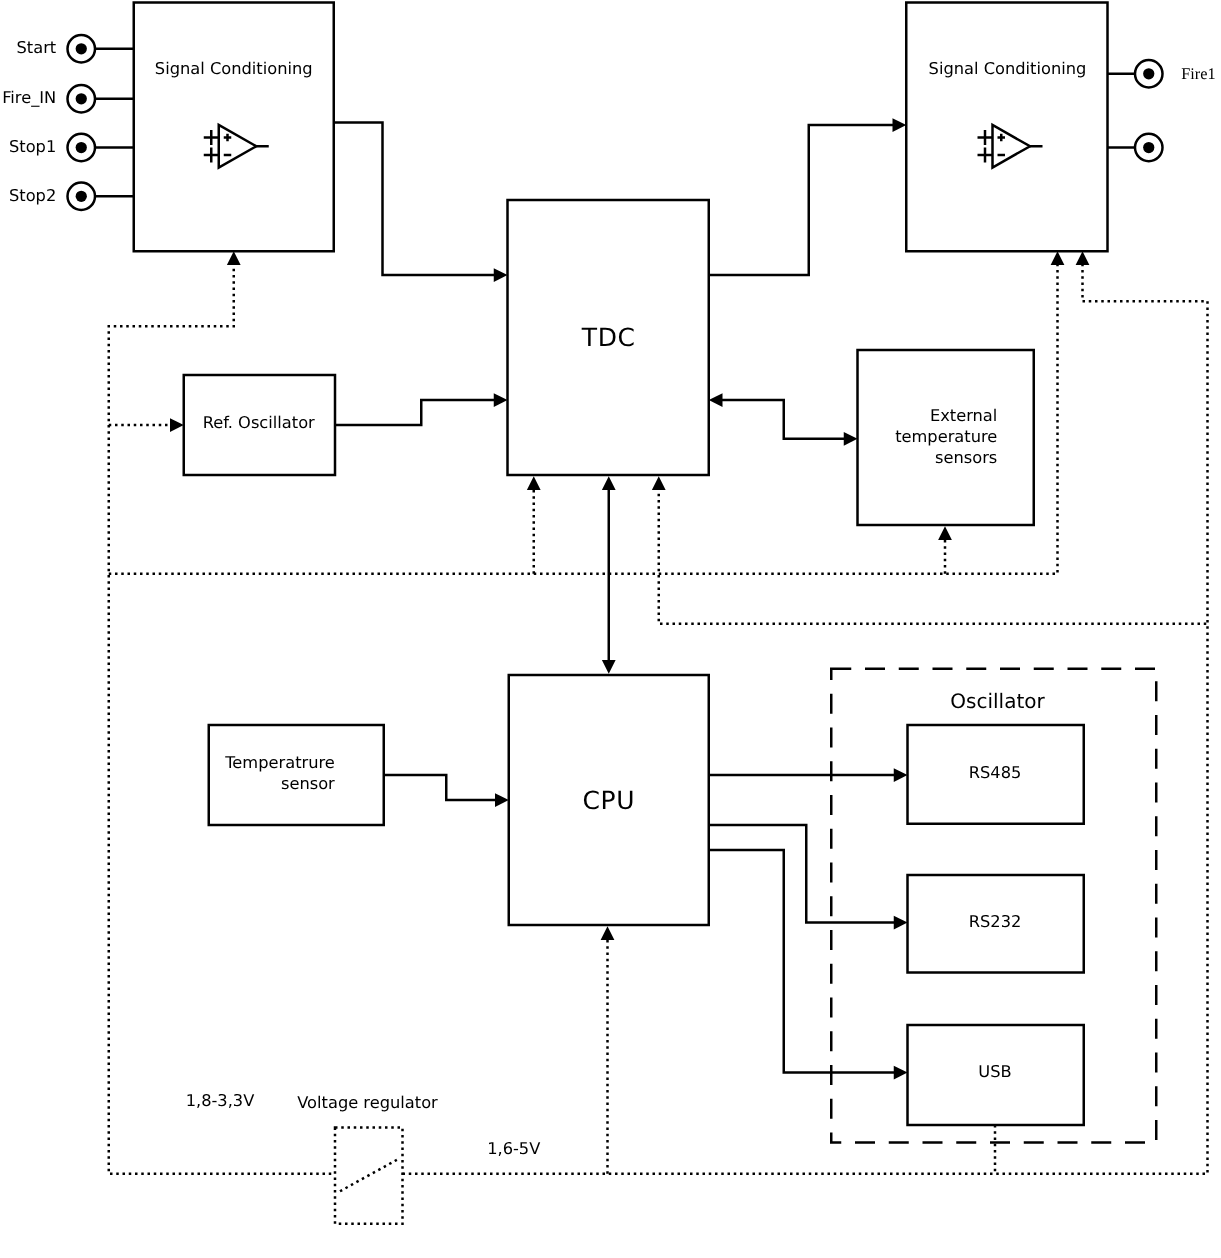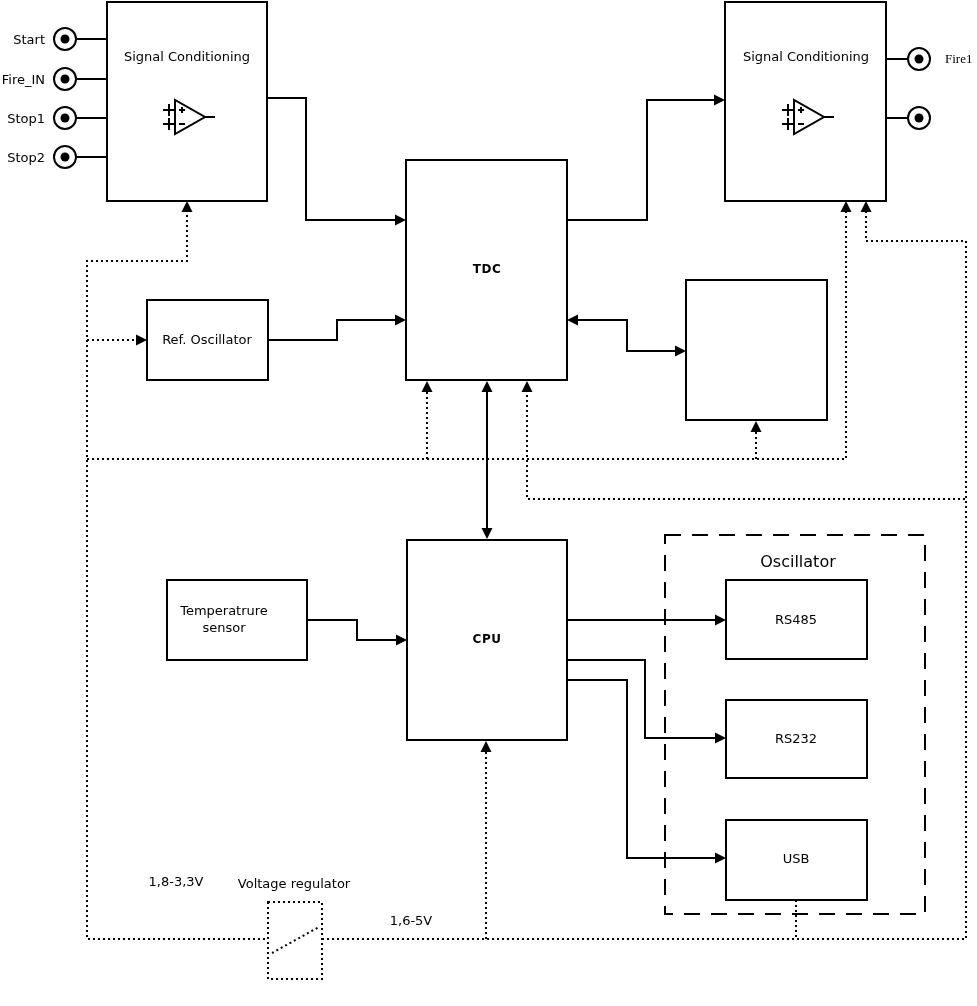--- a/index.html
+++ b/index.html
@@ -4,25 +4,25 @@
 <style>
   html,body{margin:0;padding:0;background:#ffffff;}
   #stage{
     position:relative;width:977px;height:1006px;background:#ffffff;
     font-family:"DejaVu Sans","Liberation Sans",sans-serif;color:#000;
     overflow:hidden;
   }
   #wires{position:absolute;left:0;top:0;}
   .lbl{
     position:absolute;transform:translate(-50%,-50%);
-    font-size:13px;line-height:1.3;text-align:center;white-space:pre-line;
+    font-size:13px;line-height:1.3;text-align:right;white-space:pre-line;
   }
   .lbl-r{position:absolute;transform:translate(-100%,-50%);font-size:13px;white-space:nowrap;}
   .lbl-l{position:absolute;transform:translate(0,-50%);font-size:13px;white-space:nowrap;font-family:Liberation Serif, serif;}
-  .big{font-size:12px;font-weight:bold;letter-spacing:0.5px;}
+  .big{font-size:20px;font-weight:normal;letter-spacing:0.5px;}
   .grp{font-size:16px;}
 </style>
 </head>
 <body>
 
 <div id="stage">
 
   <svg id="wires" width="977" height="1006" viewBox="0 0 977 1006">
     <g stroke="#000" stroke-width="2" fill="none">
 
@@ -145,20 +145,23 @@
           <path d="M-8,7 H-2"></path>
         <path d="M18,0 H28"></path>
       </g>
     </g>
   </svg>
 
   <div class="lbl" style="left:187px;top:57px">Signal Conditioning</div>
   <div class="lbl" style="left:806px;top:57px">Signal Conditioning</div>
   <div class="lbl big" style="left:487px;top:270px">TDC</div>
   <div class="lbl" style="left:207px;top:340px">Ref. Oscillator</div>
+  <div class="lbl" style="left:757px;top:351px">External
+temperature
+sensors</div>
   <div class="lbl big" style="left:487px;top:640px">CPU</div>
   <div class="lbl" style="left:224px;top:620px">Temperatrure
 sensor</div>
   <div class="lbl grp" style="left:798px;top:562px">Oscillator</div>
   <div class="lbl" style="left:796px;top:620px">RS485</div>
   <div class="lbl" style="left:796px;top:739px">RS232</div>
   <div class="lbl" style="left:796px;top:859px">USB</div>
   <div class="lbl" style="left:294px;top:884px">Voltage regulator</div>
 
   <div class="lbl" style="left:176px;top:882px">1,8-3,3V</div>

